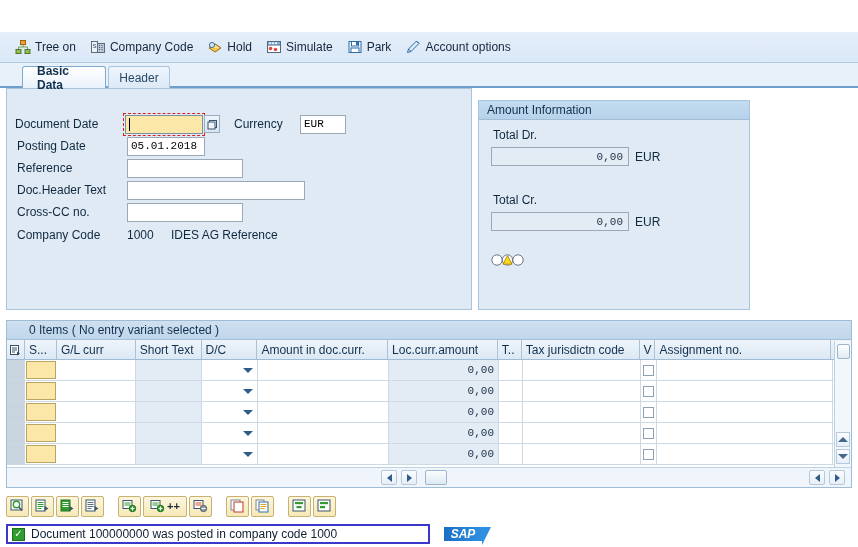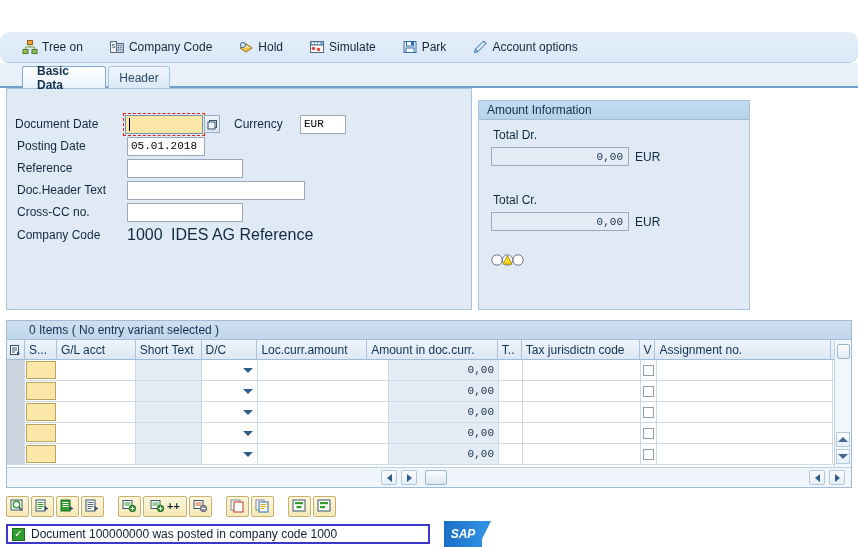--- a/index.html
+++ b/index.html
@@ -25,21 +25,21 @@
     margin-left: 16px;
     font-size: 15px; font-weight: bold; font-style: italic;
     color: #0a2a4a; letter-spacing: 0.2px;
   }
 
   
   .apptoolbar {
     position: absolute; left: 0; top: 32px; width: 858px; height: 31px;
     background: linear-gradient(to bottom, #e4eefa 0%, #dbe8f6 100%);
     border-bottom: 1px solid #b4cde2;
-    display: flex; align-items: center; padding-left: 15px; gap: 12px; border-radius: 9px;
+    display: flex; align-items: center; padding-left: 8px; gap: 0px;
   }
   .tbtn {
     display: flex; align-items: center; height: 24px;
     padding: 0 7px; gap: 4px; cursor: default;
     font-size: 12px; color: #15263c; white-space: nowrap;
   }
   .tbtn .lbl { line-height: 1; }
   .ico { display:inline-block; width:16px; height:16px; position:relative; flex:0 0 16px; }
 
   
@@ -95,21 +95,21 @@
   .finput.focused {
     background:#fbe7a8; border:1px solid #7d8fa3;
     outline: 1px dashed #e02020; outline-offset: 1px;
   }
   .caret { width:1px; height:13px; background:#000; display:inline-block; }
   .f4btn {
     width:16px; height:18px; margin-left:1px;
     background:linear-gradient(to bottom,#eef4fa 0%,#d8e5f1 100%);
     border:1px solid #9aadc0; display:flex; align-items:center; justify-content:center;
   }
-  .static-val { font-size:16px; color:#11293f; }
+  .static-val { font-size:12px; color:#11293f; }
 
   .amt-lbl { font-size:12px; color:#11293f; }
   .amt-in {
     border:1px solid #9aa8b8; background:#e3ecf5; height:19px; width:138px;
     font-family:"Liberation Mono", monospace; font-size:11px;
     display:flex; align-items:center; justify-content:flex-end; padding-right:5px;
     color:#23364a;
   }
   .amt-cur { font-size:12px; color:#11293f; margin-left:6px; }
 
@@ -184,21 +184,21 @@
     background:#ffffff; display:flex; align-items:center; padding-left:6px;
   }
   .status-msg {
     height:20px; width:424px; border:2px solid #3b37c9; background:#ffffff;
     display:flex; align-items:center; padding-left:4px; gap:6px;
     font-size:12px; color:#101f33;
   }
   .okbox { width:13px;height:13px;background:#2f9e2f;border:1px solid #1e6e1e;
            display:flex;align-items:center;justify-content:center;color:#fff;font-size:10px;line-height:1;}
   .saplogo {
-    margin-left:14px; width:38px;height:26px;
+    margin-left:14px; width:38px;height:14px;
     background:linear-gradient(to right,#1a6fc4 0%, #2f8fe0 100%);
     color:#fff;font-weight:bold;font-size:12px;font-style:italic;
     display:flex;align-items:center;justify-content:center; position:relative;
   }
   .saplogo:after{
     content:""; position:absolute; right:-9px; top:0;
     border-top:18px solid #2f8fe0; border-right:9px solid transparent;
   }
 </style>
 </head>
@@ -377,25 +377,25 @@
 
     <div class="grid-head">
       <div class="hc" style="width:18px; justify-content:center; padding-left:0;">
         <svg width="12" height="12" viewBox="0 0 12 12">
           <rect x="1.5" y="1.5" width="8" height="9" fill="#ffffff" stroke="#36506a"></rect>
           <path d="M3 4h5M3 6h5M3 8h3" stroke="#36506a"></path>
           <path d="M8 7.5 L11 9.5 L8 11.5 Z" fill="#36506a"></path>
         </svg>
       </div>
       <div class="hc" style="width:32px;">S...</div>
-      <div class="hc" style="width:79px;">G/L acct</div>
+      <div class="hc" style="width:79px;">G/L curr</div>
       <div class="hc" style="width:66px;">Short Text</div>
       <div class="hc" style="width:56px;">D/C</div>
+      <div class="hc" style="width:131px;">Amount in doc.curr.</div>
       <div class="hc" style="width:110px;">Loc.curr.amount</div>
-      <div class="hc" style="width:131px;">Amount in doc.curr.</div>
       <div class="hc" style="width:24px;">T..</div>
       <div class="hc" style="width:118px;">Tax jurisdictn code</div>
       <div class="hc" style="width:16px;">V</div>
       <div class="hc" style="width:176px;">Assignment no.</div>
       <div class="hc" style="width:20px; border-right:none; justify-content:center; padding-left:0;">
         <svg width="14" height="13" viewBox="0 0 14 13">
           <rect x="0.5" y="0.5" width="13" height="12" fill="#2b3a4a"></rect>
           <rect x="1.8" y="2" width="3" height="9" fill="#ffd400"></rect>
           <rect x="5.4" y="2" width="3" height="9" fill="#ffffff"></rect>
           <rect x="9" y="2" width="3" height="9" fill="#5eb0e8"></rect>

